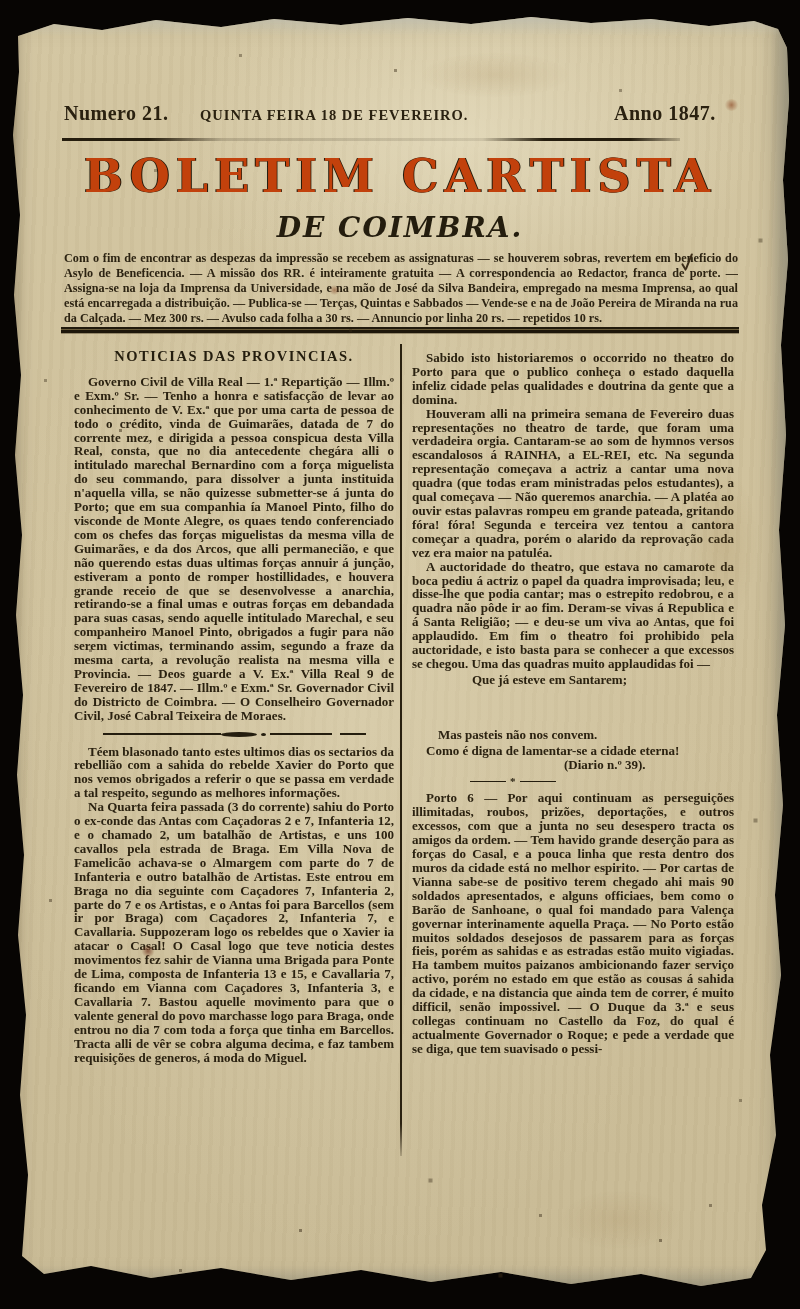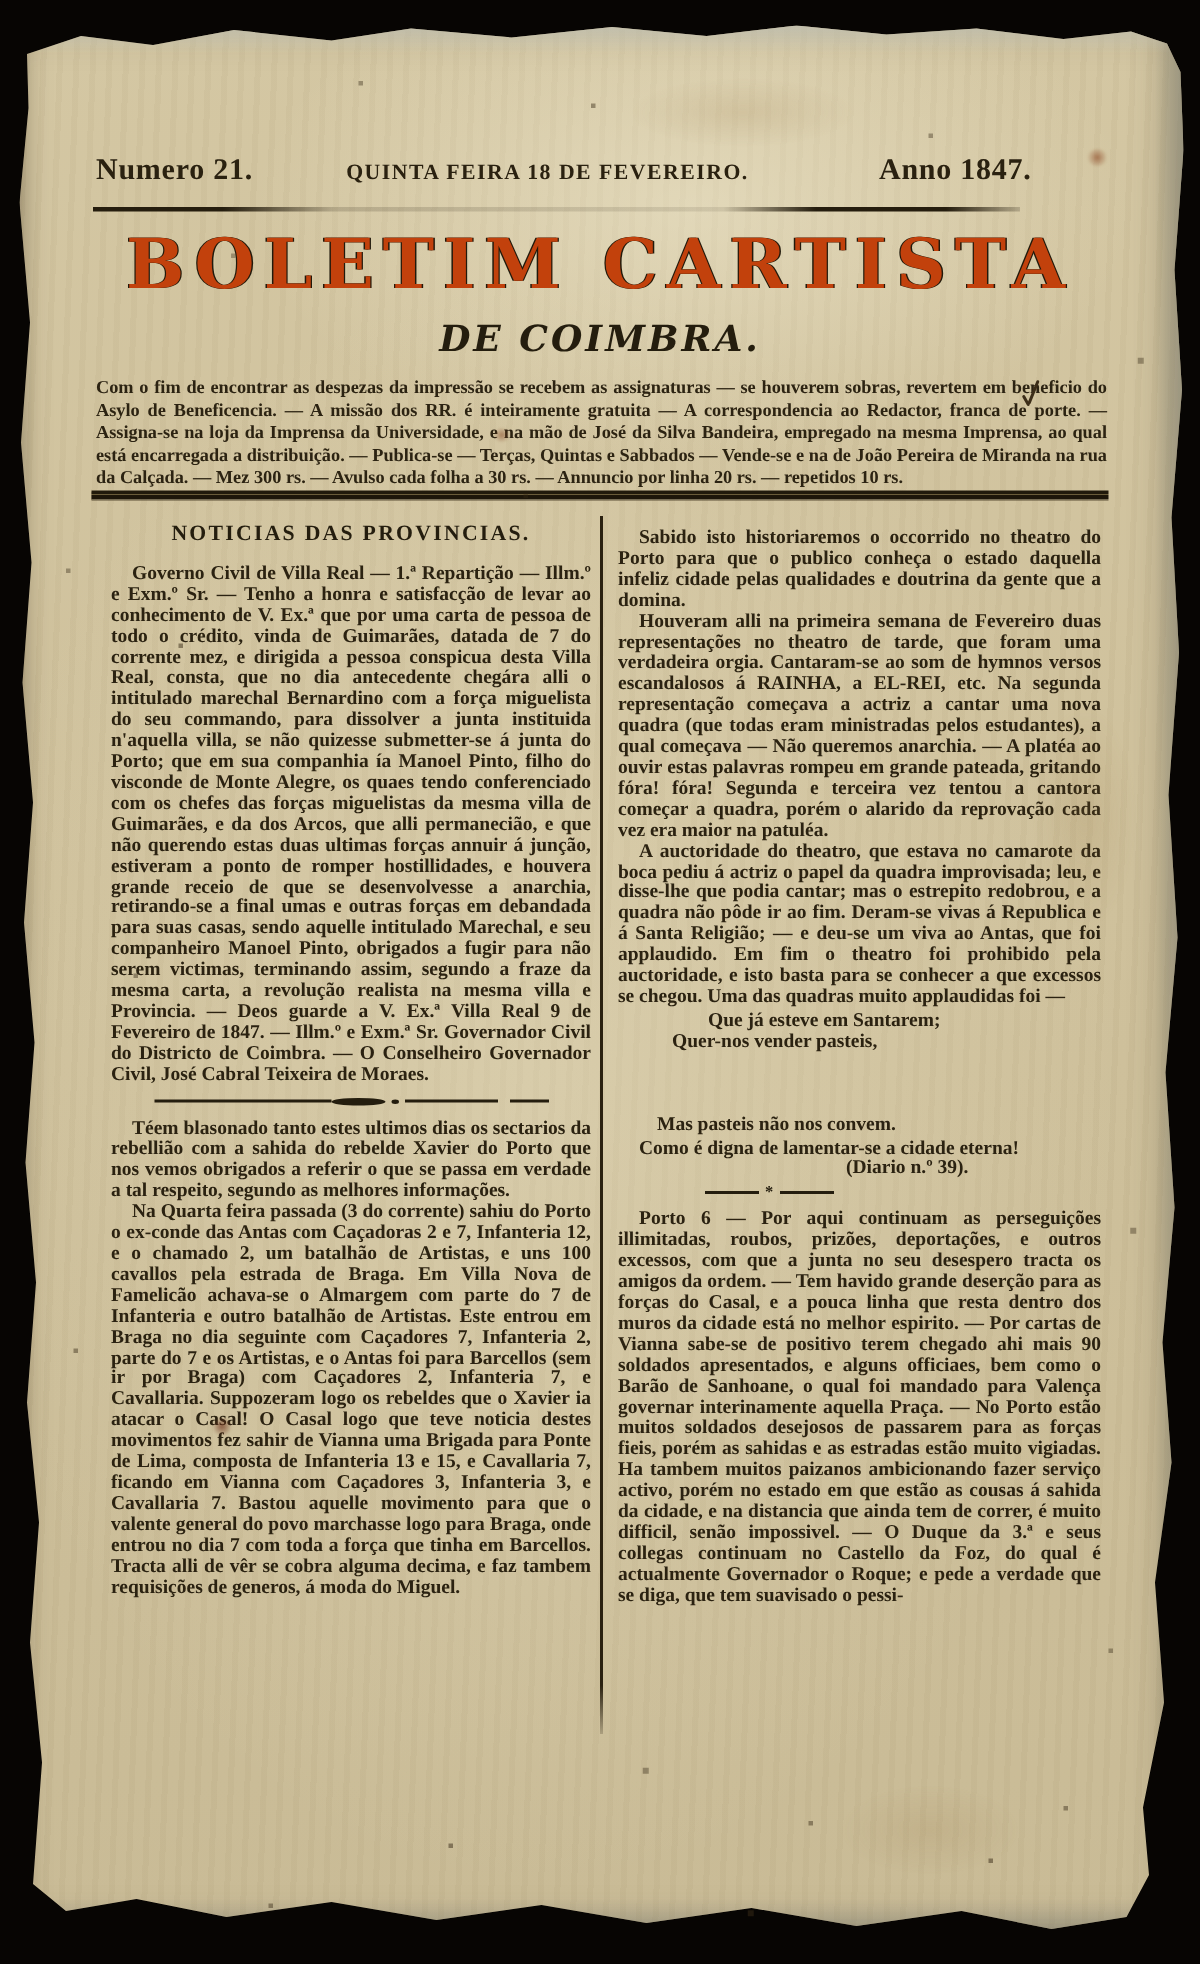--- a/index.html
+++ b/index.html
@@ -25,31 +25,31 @@
   .edge-top{position:absolute;top:0;left:0;right:0;height:30px;
     background:linear-gradient(180deg, rgba(208,210,198,0.85), rgba(208,210,198,0) 85%);}
   .edge-right{position:absolute;top:0;right:0;bottom:0;width:24px;
     background:linear-gradient(270deg, rgba(168,168,152,0.55), rgba(168,168,152,0) 90%);}
   .edge-bottom{position:absolute;left:0;right:0;bottom:0;height:36px;
     background:linear-gradient(0deg, rgba(140,140,128,0.6), rgba(140,140,128,0) 90%);}
 
   .content{position:absolute;left:0;top:0;width:800px;height:1309px;color:#2a2110;}
 
   .issue{position:absolute;left:64px;top:102px;font-size:20px;font-weight:bold;letter-spacing:0.5px;}
-  .dateline{position:absolute;left:200px;top:107px;width:330px;text-align:center;
+  .dateline{position:absolute;left:200px;top:107px;width:330px;text-align:left;
     font-size:14.5px;font-weight:bold;letter-spacing:1px;}
-  .year{position:absolute;left:586px;top:102px;font-size:20px;font-weight:bold;letter-spacing:0.5px;}
+  .year{position:absolute;left:614px;top:102px;font-size:20px;font-weight:bold;letter-spacing:0.5px;}
   .header-rule{position:absolute;left:62px;top:138px;width:618px;height:2.5px;
     background:linear-gradient(90deg,#251d0e 0%,#251d0e 14%,rgba(37,29,14,0.18) 26%,rgba(37,29,14,0.10) 68%,#251d0e 78%,#251d0e 92%,rgba(37,29,14,0.2) 100%);}
 
   .title{position:absolute;left:30px;top:149px;width:740px;text-align:center;
     font-family:"DejaVu Serif",serif;font-weight:bold;font-size:46px;letter-spacing:6px;
     color:#c2410c;text-shadow:0.9px 0 0 #211a0c,-0.9px 0 0 #211a0c;}
   .subtitle{position:absolute;left:30px;top:211px;width:740px;text-align:center;
-    font-family:"DejaVu Serif",serif;font-weight:bold;font-style:italic;font-size:24px;letter-spacing:2px;color:#241d0e;}
+    font-family:"DejaVu Serif",serif;font-weight:bold;font-style:italic;font-size:28px;letter-spacing:2px;color:#241d0e;}
 
   .notice{position:absolute;left:64px;top:251px;width:674px;
     font-size:12.2px;line-height:15px;font-weight:bold;text-align:justify;color:#2c2312;}
 
   .thick-rule{position:absolute;left:61px;top:327px;width:678px;height:6px;
     background:linear-gradient(180deg,#211a0c 0 2.4px,#6a5c3a 2.4px 3.2px,#1d160a 3.2px 6px);
     box-shadow:0 1px 0 rgba(60,48,24,0.4);}
 
   .col-divider{position:absolute;left:400px;top:344px;width:2px;height:812px;
     background:linear-gradient(180deg,#2a2110 0 96%,rgba(42,33,16,0.2) 100%);}
@@ -145,21 +145,20 @@
     <p>Téem blasonado tanto estes ultimos dias os sectarios da rebellião com a sahida do rebelde Xavier do Porto que nos vemos obrigados a referir o que se passa em verdade a tal respeito, segundo as melhores informações.</p>
     <p>Na Quarta feira passada (3 do corrente) sahiu do Porto o ex-conde das Antas com Caçadoras 2 e 7, Infanteria 12, e o chamado 2, um batalhão de Artistas, e uns 100 cavallos pela estrada de Braga. Em Villa Nova de Famelicão achava-se o Almargem com parte do 7 de Infanteria e outro batalhão de Artistas. Este entrou em Braga no dia seguinte com Caçadores 7, Infanteria 2, parte do 7 e os Artistas, e o Antas foi para Barcellos (sem ir por Braga) com Caçadores 2, Infanteria 7, e Cavallaria. Suppozeram logo os rebeldes que o Xavier ia atacar o Casal! O Casal logo que teve noticia destes movimentos fez sahir de Vianna uma Brigada para Ponte de Lima, composta de Infanteria 13 e 15, e Cavallaria 7, ficando em Vianna com Caçadores 3, Infanteria 3, e Cavallaria 7. Bastou aquelle movimento para que o valente general do povo marchasse logo para Braga, onde entrou no dia 7 com toda a força que tinha em Barcellos. Tracta alli de vêr se cobra alguma decima, e faz tambem requisições de generos, á moda do Miguel.</p>
   </div>
 
   <div class="col col-right">
     <p>Sabido isto historiaremos o occorrido no theatro do Porto para que o publico conheça o estado daquella infeliz cidade pelas qualidades e doutrina da gente que a domina.</p>
     <p>Houveram alli na primeira semana de Fevereiro duas representações no theatro de tarde, que foram uma verdadeira orgia. Cantaram-se ao som de hymnos versos escandalosos á RAINHA, a EL-REI, etc. Na segunda representação começava a actriz a cantar uma nova quadra (que todas eram ministradas pelos estudantes), a qual começava — Não queremos anarchia. — A platéa ao ouvir estas palavras rompeu em grande pateada, gritando fóra! fóra! Segunda e terceira vez tentou a cantora começar a quadra, porém o alarido da reprovação cada vez era maior na patuléa.</p>
     <p>A auctoridade do theatro, que estava no camarote da boca pediu á actriz o papel da quadra improvisada; leu, e disse-lhe que podia cantar; mas o estrepito redobrou, e a quadra não pôde ir ao fim. Deram-se vivas á Republica e á Santa Religião; — e deu-se um viva ao Antas, que foi applaudido. Em fim o theatro foi prohibido pela auctoridade, e isto basta para se conhecer a que excessos se chegou. Uma das quadras muito applaudidas foi —</p>
     <div class="verse">
       <div class="v2">Que já esteve em Santarem;</div>
-      <div class="v3">Quer-nos vender pasteis,</div>
       <div class="v4">Mas pasteis não nos convem.</div>
     </div>
     <p>Como é digna de lamentar-se a cidade eterna!</p>
     <p class="attribution noindent">(Diario n.º 39).</p>
     <div class="asterisk-divider">
       <span class="d"></span>
       <span class="star">*</span>
       <span class="d"></span>
     </div>
     <p>Porto 6 — Por aqui continuam as perseguições illimitadas, roubos, prizões, deportações, e outros excessos, com que a junta no seu desespero tracta os amigos da ordem. — Tem havido grande deserção para as forças do Casal, e a pouca linha que resta dentro dos muros da cidade está no melhor espirito. — Por cartas de Vianna sabe-se de positivo terem chegado ahi mais 90 soldados apresentados, e alguns officiaes, bem como o Barão de Sanhoane, o qual foi mandado para Valença governar interinamente aquella Praça. — No Porto estão muitos soldados desejosos de passarem para as forças fieis, porém as sahidas e as estradas estão muito vigiadas. Ha tambem muitos paizanos ambicionando fazer serviço activo, porém no estado em que estão as cousas á sahida da cidade, e na distancia que ainda tem de correr, é muito difficil, senão impossivel. — O Duque da 3.ª e seus collegas continuam no Castello da Foz, do qual é actualmente Governador o Roque; e pede a verdade que se diga, que tem suavisado o pessi-</p>

